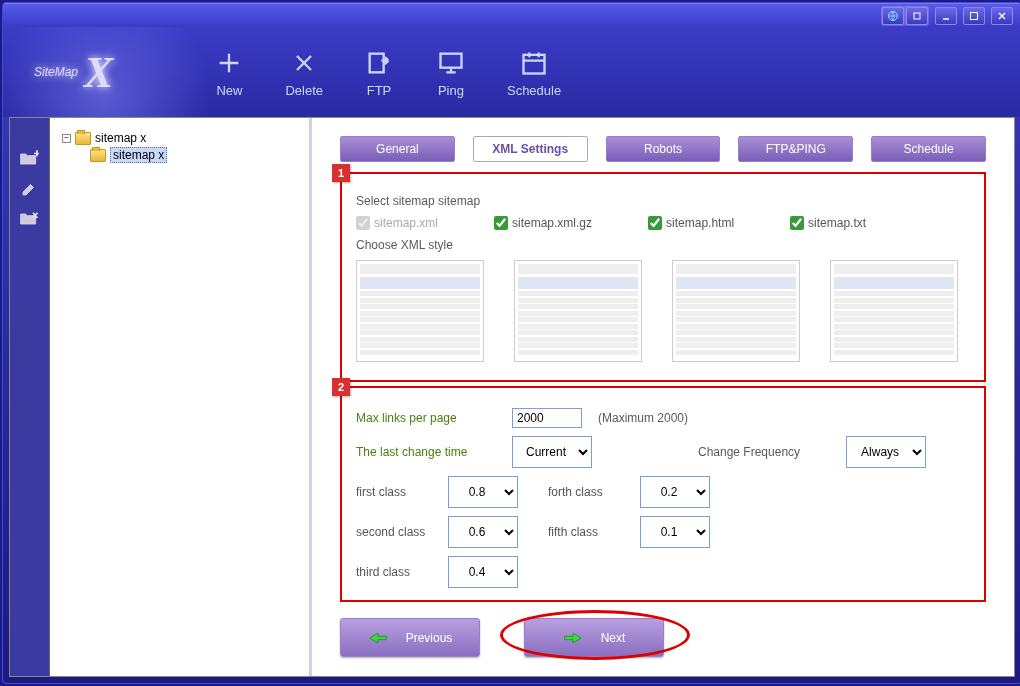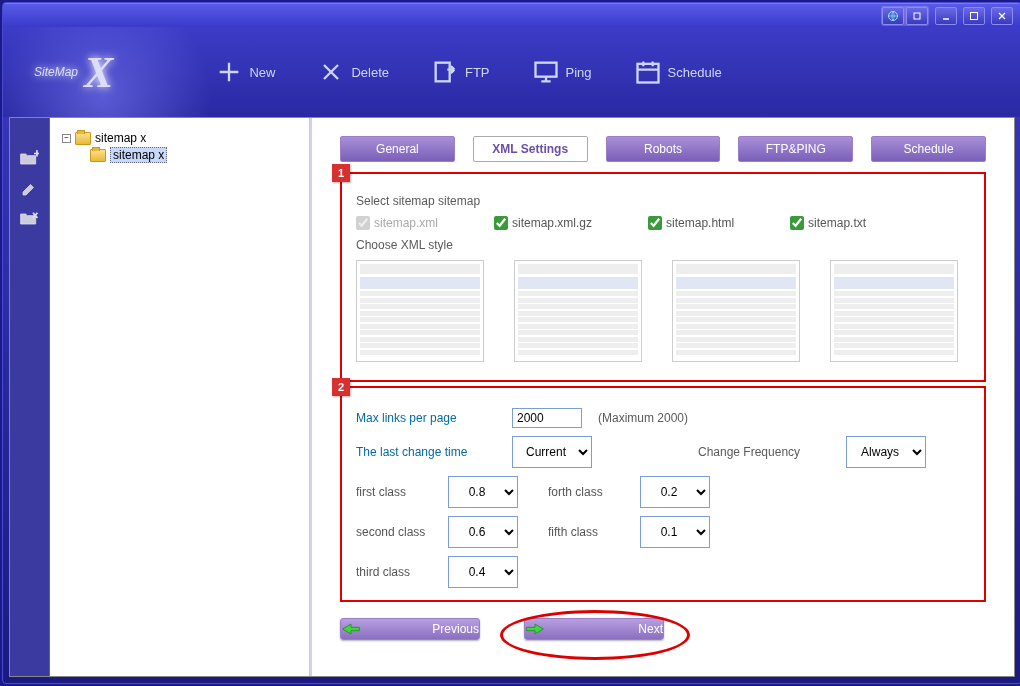--- a/index.html
+++ b/index.html
@@ -7,21 +7,21 @@
 .window { width: 1020px; height: 682px; background: linear-gradient(to bottom, #3a3ac0 0%, #2a2aa0 50%, #1a1a80 100%); border: 1px solid #4a4ad0; border-radius: 4px; overflow: hidden; position: relative; }
 .titlebar { height: 24px; background: linear-gradient(to bottom, #5a5ae8 0%, #3a3ac8 100%); border-top: 1px solid #7a7af0; display: flex; justify-content: flex-end; align-items: center; padding: 0 8px; gap: 6px; }
 .titlebar-btn { width: 22px; height: 18px; background: linear-gradient(#6a6ae8,#3a3ac0); border: 1px solid #8a8af0; border-radius: 2px; display:flex; align-items:center; justify-content:center; color:#fff; cursor:pointer; }
 .titlebar-btn svg { width: 12px; height: 12px; }
 .titlebar-group { display:flex; gap:2px; background:rgba(255,255,255,0.2); padding:1px; border-radius:3px;}
 .header { height: 90px; display: flex; align-items: center; padding: 0 31px; background: linear-gradient(to bottom, rgba(60,60,200,0.9) 0%, rgba(40,40,160,0.9) 100%); position: relative; overflow:hidden; }
 .header::before { content:''; position:absolute; left:-50px; top:-30px; width:300px; height:200px; background: radial-gradient(circle, rgba(120,120,240,0.6) 0%, transparent 60%); }
 .logo { font-family: 'Brush Script MT', cursive; font-size: 40px; font-style: italic; color: #ddddfa; text-shadow: 0 0 8px #fff; position:relative; z-index:1; display:flex; align-items:center; gap:6px; }
 .logo-x { font-family: 'Times New Roman', serif; font-size: 44px; font-style: italic; font-weight: bold; }
 .toolbar-main { display: flex; gap: 40px; margin-left: 100px; position:relative; z-index:1; }
-.toolbar-item { display:flex; flex-direction:row; align-items:center; color:#cdd6f8; cursor:pointer; gap:4px; }
+.toolbar-item { display:flex; flex-direction:column; align-items:center; color:#cdd6f8; cursor:pointer; gap:4px; }
 .toolbar-item .ticon { width:32px; height:32px; display:flex; align-items:center; justify-content:center; }
 .toolbar-item .ticon svg { width:28px; height:28px; stroke:#cdd6f8; fill:none; stroke-width:2; }
 .toolbar-item span { font-size:13px; }
 .body-area { position:absolute; top:114px; left:6px; right:6px; bottom:6px; background:#fff; border:1px solid #888; display:flex; }
 .sidebar-tools { width: 40px; background:#3a3aa0; display:flex; flex-direction:column; gap:8px; padding:30px 6px; border-right:1px solid #666; }
 .sidebar-tool { width:26px; height:22px; display:flex; align-items:center; justify-content:center; cursor:pointer; }
 .sidebar-tool svg { width:20px; height:18px; stroke:#dde; fill:#dde; }
 .tree-panel { width: 260px; padding: 12px; border-right:1px solid #ccc; }
 .tree-node { display:flex; align-items:center; gap:4px; padding:1px 0; font-family: 'Courier New', monospace; font-size:12px; }
 .tree-node.child { margin-left: 28px; }
@@ -30,39 +30,39 @@
 .tree-folder::before { content:''; position:absolute; top:-3px; left:1px; width:6px; height:3px; background:#e8b838; border:1px solid #c89818; border-bottom:none; }
 .tree-label { white-space:nowrap; }
 .tree-label.selected { background:#c8d8f8; border:1px dotted #668; padding:0 2px; }
 .content { flex:1; padding: 18px 28px 12px 28px; position:relative; border-left:2px solid rgba(120,100,200,0.3); }
 .tabs { display:flex; gap:18px; margin-bottom:10px; }
 .tab { flex:1; height:26px; background:linear-gradient(#a98fd8,#7a5fb8); border:1px solid #9a7fc8; display:flex; align-items:center; justify-content:center; color:#fff; font-size:12px; cursor:pointer; border-radius:2px; }
 .tab.active { background:#fff; color:#6a4fa8; border:1px solid #aaa; font-weight:bold; }
 .section { border:2px solid #d00; padding:12px 14px; position:relative; margin-bottom:4px; }
 .section-badge { position:absolute; left:-10px; top:-10px; width:18px; height:18px; background:#d83030; color:#fff; display:flex; align-items:center; justify-content:center; font-weight:bold; font-size:11px; box-shadow:1px 1px 2px rgba(0,0,0,0.3); }
 .row { display:flex; align-items:center; gap:16px; margin:8px 0; color:#5a5a5a; }
-.row-label { width:140px; color:#0369a1; }
+.row-label { width:140px; color:#4d7c0f; }
 .cb { display:flex; align-items:center; gap:4px; color:#555; }
 .cb input { width:14px; height:14px; accent-color:#3a9a3a; }
 .cb.disabled { color:#aaa; }
 .format-row { display:flex; gap:56px; margin:6px 0; }
 .style-grid { display:flex; gap:30px; margin:6px 0; }
 .style-thumb { width:128px; height:102px; border:1px solid #ccc; background:#fff; padding:3px; overflow:hidden; cursor:pointer; }
 .style-thumb .th-title { background:#eee; height:10px; margin-bottom:3px; }
 .style-thumb .th-bar { background:#e0e6f4; height:12px; margin-bottom:2px; }
 .style-thumb .th-line { height:5px; background:#eee; margin:1.5px 0; }
 .radio-row { display:flex; gap:100px; margin-top:6px; }
 .radio-row.styles { gap:92px; }
 .rad { display:flex; align-items:center; gap:4px; color:#444; }
 .rad input { width:13px; height:13px; accent-color:#3a6ad0; }
 input[type=text], select { border:1px solid #7a9ed8; padding:2px 4px; font-size:12px; background:#fff; }
 select { height:32px;text-align:center; }
 .grid2 { display:grid; grid-template-columns: 92px 70px 30px 92px 70px; row-gap:8px; align-items:center; color:#555; }
 .footer-btns { display:flex; align-items:center; margin-top:16px; gap:24px; }
-.nav-btn { width:140px; height:22px; background:linear-gradient(#b89fe0,#8a6fc0); border:1px solid #9a7fc8; border-radius:3px; color:#fff; font-size:14px; display:flex; align-items:center; justify-content:space-between; gap:18px; cursor:pointer; box-shadow:0 1px 2px rgba(0,0,0,0.3); }
+.nav-btn { width:140px; height:39px; background:linear-gradient(#b89fe0,#8a6fc0); border:1px solid #9a7fc8; border-radius:3px; color:#fff; font-size:14px; display:flex; align-items:center; justify-content:center; gap:18px; cursor:pointer; box-shadow:0 1px 2px rgba(0,0,0,0.3); }
 .nav-btn.crawl { margin-left:auto; width:150px; }
 .nav-btn svg { width:20px; height:16px; }
 .next-highlight { position:absolute; border:3px solid #d00; border-radius:50%; width:190px; height:50px; pointer-events:none; }
 </style>
 </head>
 <body>
 
 <div class="window">
   <div class="titlebar">
     <div class="titlebar-group">

